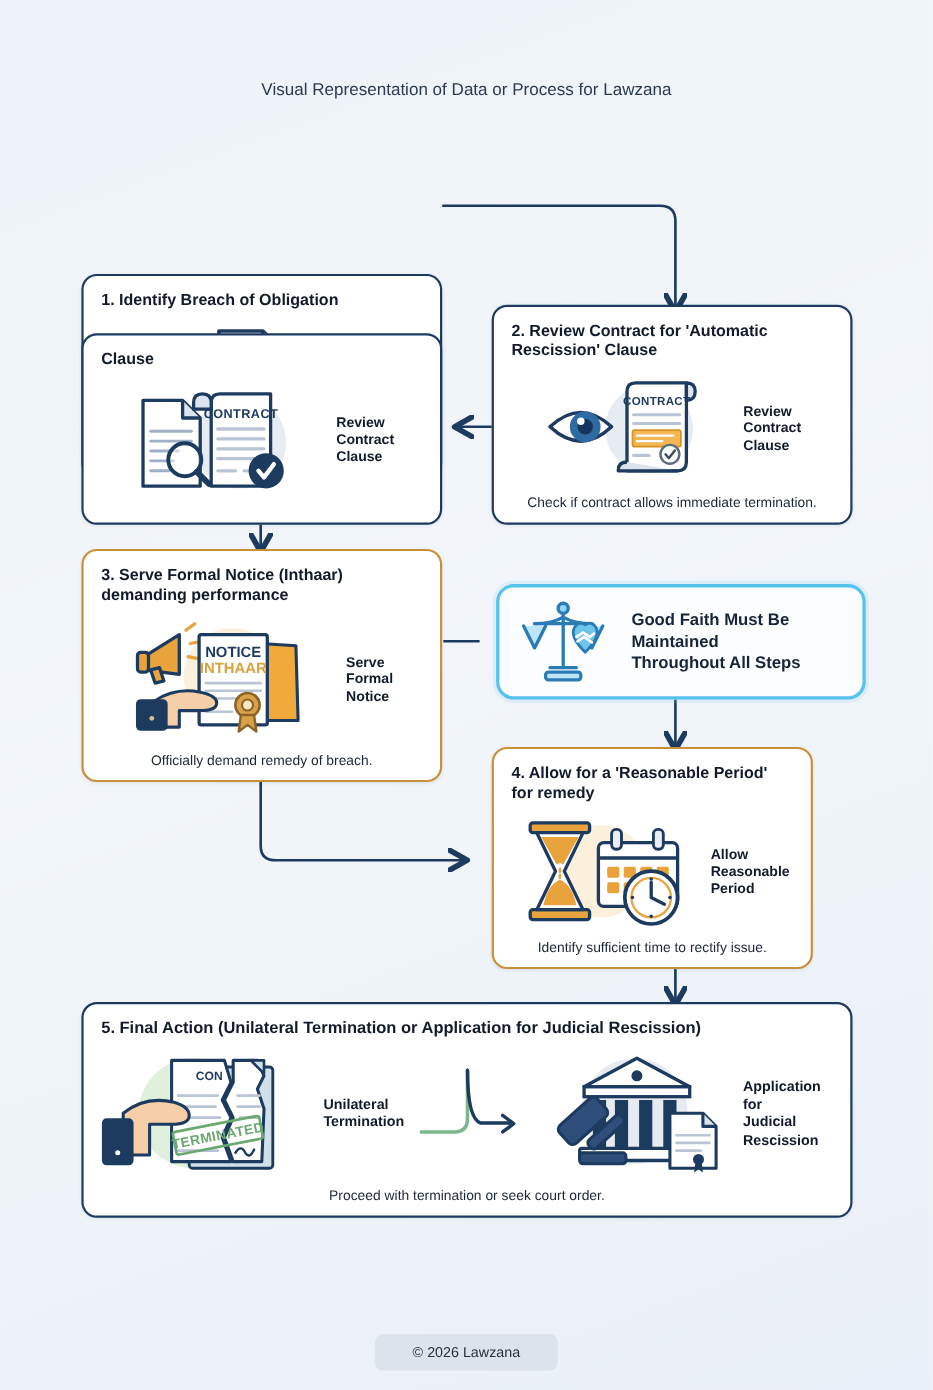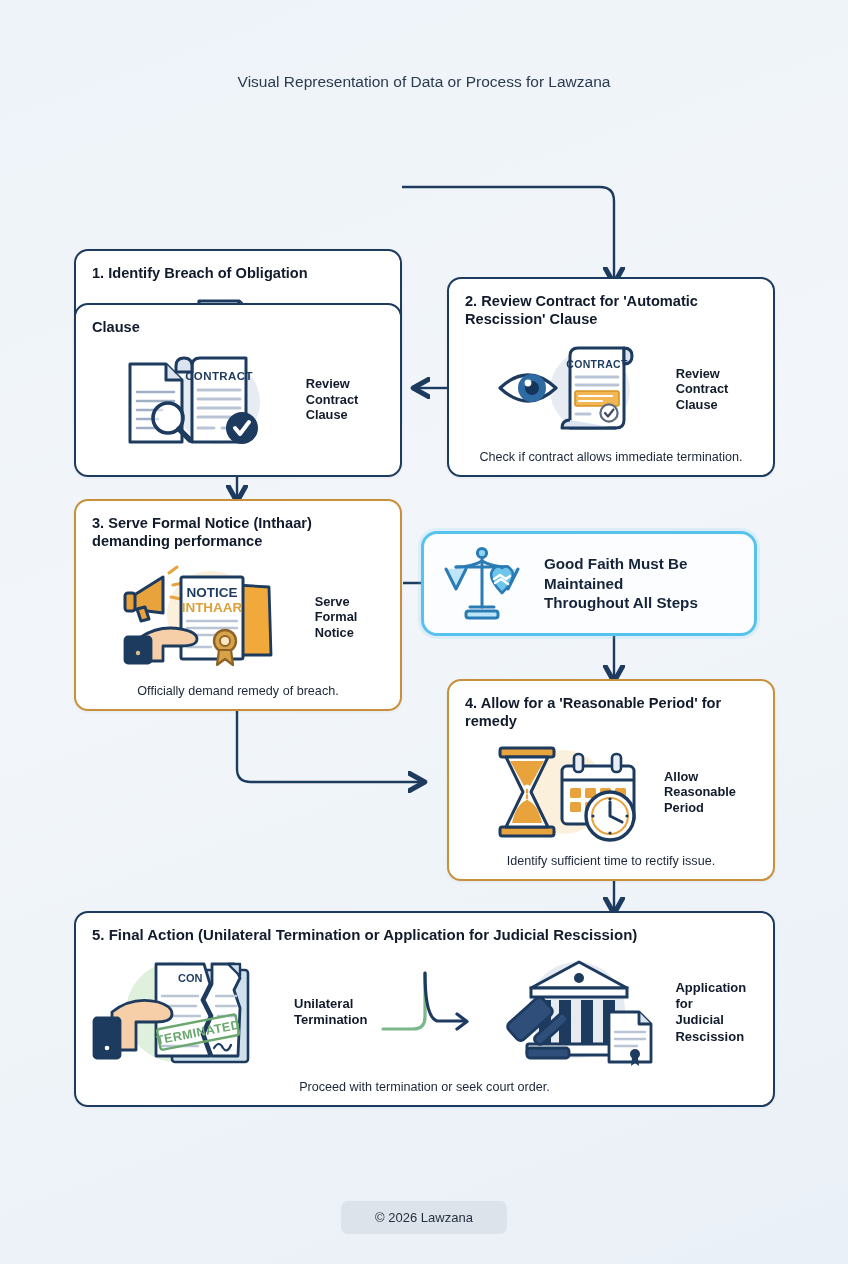--- a/index.html
+++ b/index.html
@@ -128,21 +128,21 @@
     position: absolute;
     left: 0; top: 0;
     width: 848px; height: 1070px;
     pointer-events: none;
   }
 
   
   .footer {
     position: absolute;
     left: 0; right: 0;
-    bottom: 30px;
+    bottom: 18px;
     text-align: center;
   }
   .footer-pill {
     display: inline-block;
     background: #dde3ea;
     color: #2a3span;
     color: #26313f;
     font-size: 13px;
     padding: 9px 34px;
     border-radius: 7px;
@@ -354,21 +354,21 @@
           </g>
         </svg>
         <div class="icon-label">Serve
 Formal
 Notice</div>
       </div>
       <p class="card-caption">Officially demand remedy of breach.</p>
     </div>
   </div>
 
-  <div class="card cyan" style="left:421px; top:440px; width:336px; height:105px;">
+  <div class="card cyan" style="left:451px; top:440px; width:336px; height:105px;">
     <div class="gf-body">
       <svg class="art" width="88" height="78" viewBox="0 0 88 78">
         <g stroke="#2b7cb5" stroke-width="3" fill="none" stroke-linecap="round" stroke-linejoin="round">
           <circle cx="40" cy="8" r="4.6" fill="#8fd4f2"></circle>
           <path d="M40,13 L40,62"></path>
           <path d="M14,22 L66,22"></path>
           <path d="M40,16 Q30,22 14,22"></path>
           <path d="M40,16 Q50,22 66,22"></path>
           <path d="M4,24 L14,44 L24,24" fill="#bfe6f8"></path>
           <path d="M56,24 L66,44 L76,24" fill="#bfe6f8"></path>
@@ -380,21 +380,21 @@
           <path d="M52,34 L58,30 L64,34 L68,31" fill="none" stroke="#ffffff" stroke-width="2.4" stroke-linecap="round"></path>
           <path d="M53,38 L59,34 L66,39" fill="none" stroke="#ffffff" stroke-width="2.4" stroke-linecap="round"></path>
         </g>
       </svg>
       <div class="gf-text">Good Faith Must Be
 Maintained
 Throughout All Steps</div>
     </div>
   </div>
 
-  <div class="card gold" style="left:447px; top:588px; width:328px; height:202px;">
+  <div class="card gold" style="left:447px; top:588px; width:292px; height:202px;">
     <div class="card-inner">
       <p class="card-title">4. Allow for a 'Reasonable Period' for remedy</p>
       <div class="card-body">
         <svg class="art" width="168" height="100" viewBox="0 0 168 100">
           <circle cx="78" cy="50" r="42" fill="#fbf0dc"></circle>
 
           <g>
             <rect x="14" y="6" width="54" height="9" rx="2.5" fill="#e8a33d" stroke="#1d3a5f" stroke-width="3"></rect>
             <rect x="14" y="85" width="54" height="9" rx="2.5" fill="#e8a33d" stroke="#1d3a5f" stroke-width="3"></rect>
             <path d="M20,15 L62,15 L45,50 L62,85 L20,85 L37,50 Z" fill="#ffffff" stroke="#1d3a5f" stroke-width="3" stroke-linejoin="round"></path>

